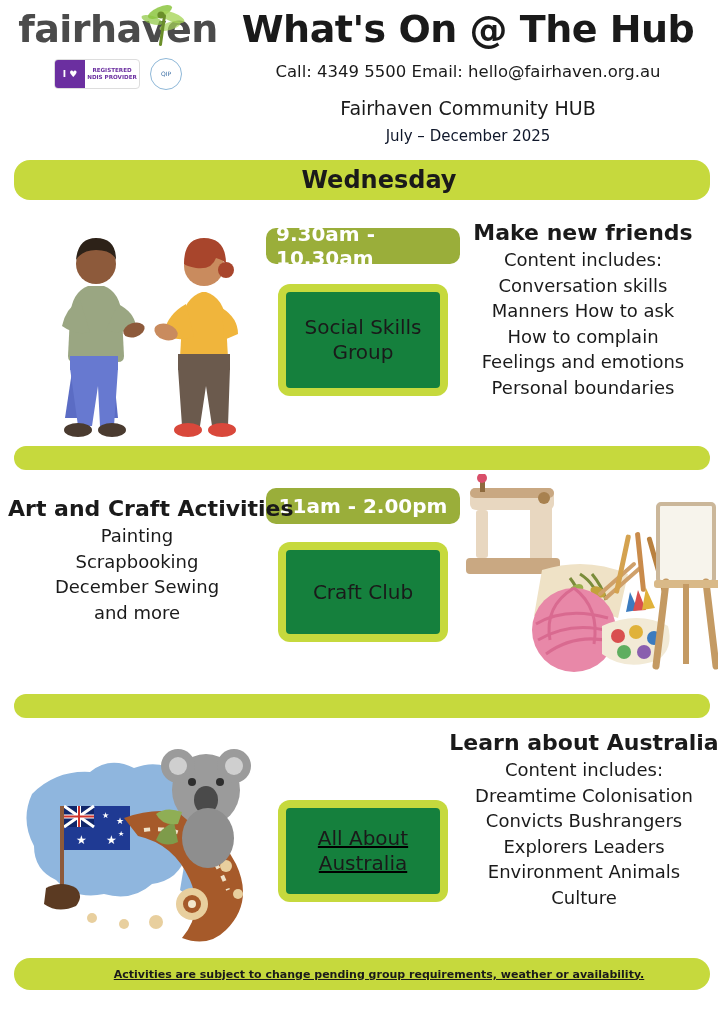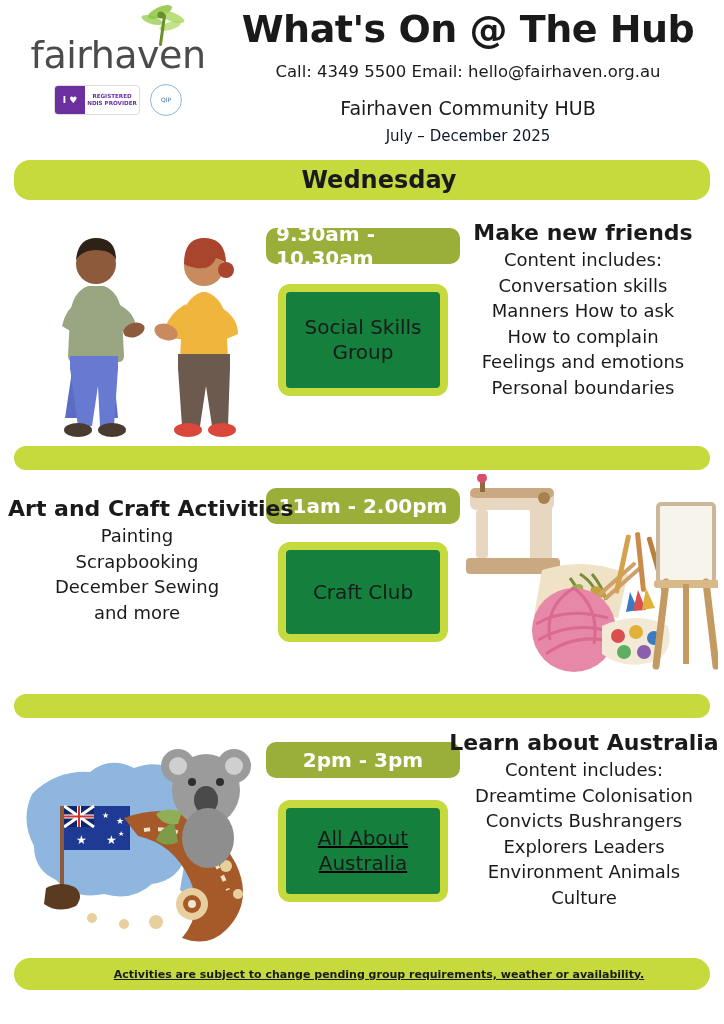--- a/index.html
+++ b/index.html
@@ -24,25 +24,24 @@
   }
   .logo-block {
     position: absolute;
     left: 18px; top: 10px;
     width: 200px;
     text-align: center;
   }
   .logo-word {
     font-family: "DejaVu Sans", sans-serif;
     font-size: 38px;
-    font-weight: 400;
+    font-weight: 700;
     color: #4b4b4b;
     letter-spacing: -0.5px;
     line-height: 1;
-    margin-top: 26px;
   }
   .dragonfly {
     position: absolute;
     right: 28px; top: -6px;
     width: 60px; height: 46px;
   }
   .badges {
     display: flex;
     justify-content: center;
     align-items: center;
@@ -420,21 +419,20 @@
       <circle cx="228" cy="40" r="17" fill="#9b9b9b"></circle>
       <circle cx="228" cy="40" r="9" fill="#cfcfcf"></circle>
       <ellipse cx="200" cy="74" rx="12" ry="14" fill="#4a4a4a"></ellipse>
       <circle cx="186" cy="56" r="4" fill="#2e2e2e"></circle>
       <circle cx="214" cy="56" r="4" fill="#2e2e2e"></circle>
       <ellipse cx="202" cy="112" rx="26" ry="30" fill="#8e8e8e"></ellipse>
       <path d="M168 96 q-14 6 -18 18 q10 8 22 2 z" fill="#7e9b4a"></path>
       <path d="M176 86 q-16 -6 -26 2 q6 12 22 10 z" fill="#8fae55"></path>
     </svg>
 
-    <div class="time-pill">2pm - 3pm</div>
 
     <div class="title-card">
       <div class="title-card-inner">
         <span>
           <span>All About</span><br>
           <span>Australia</span>
         </span>
       </div>
     </div>
 

